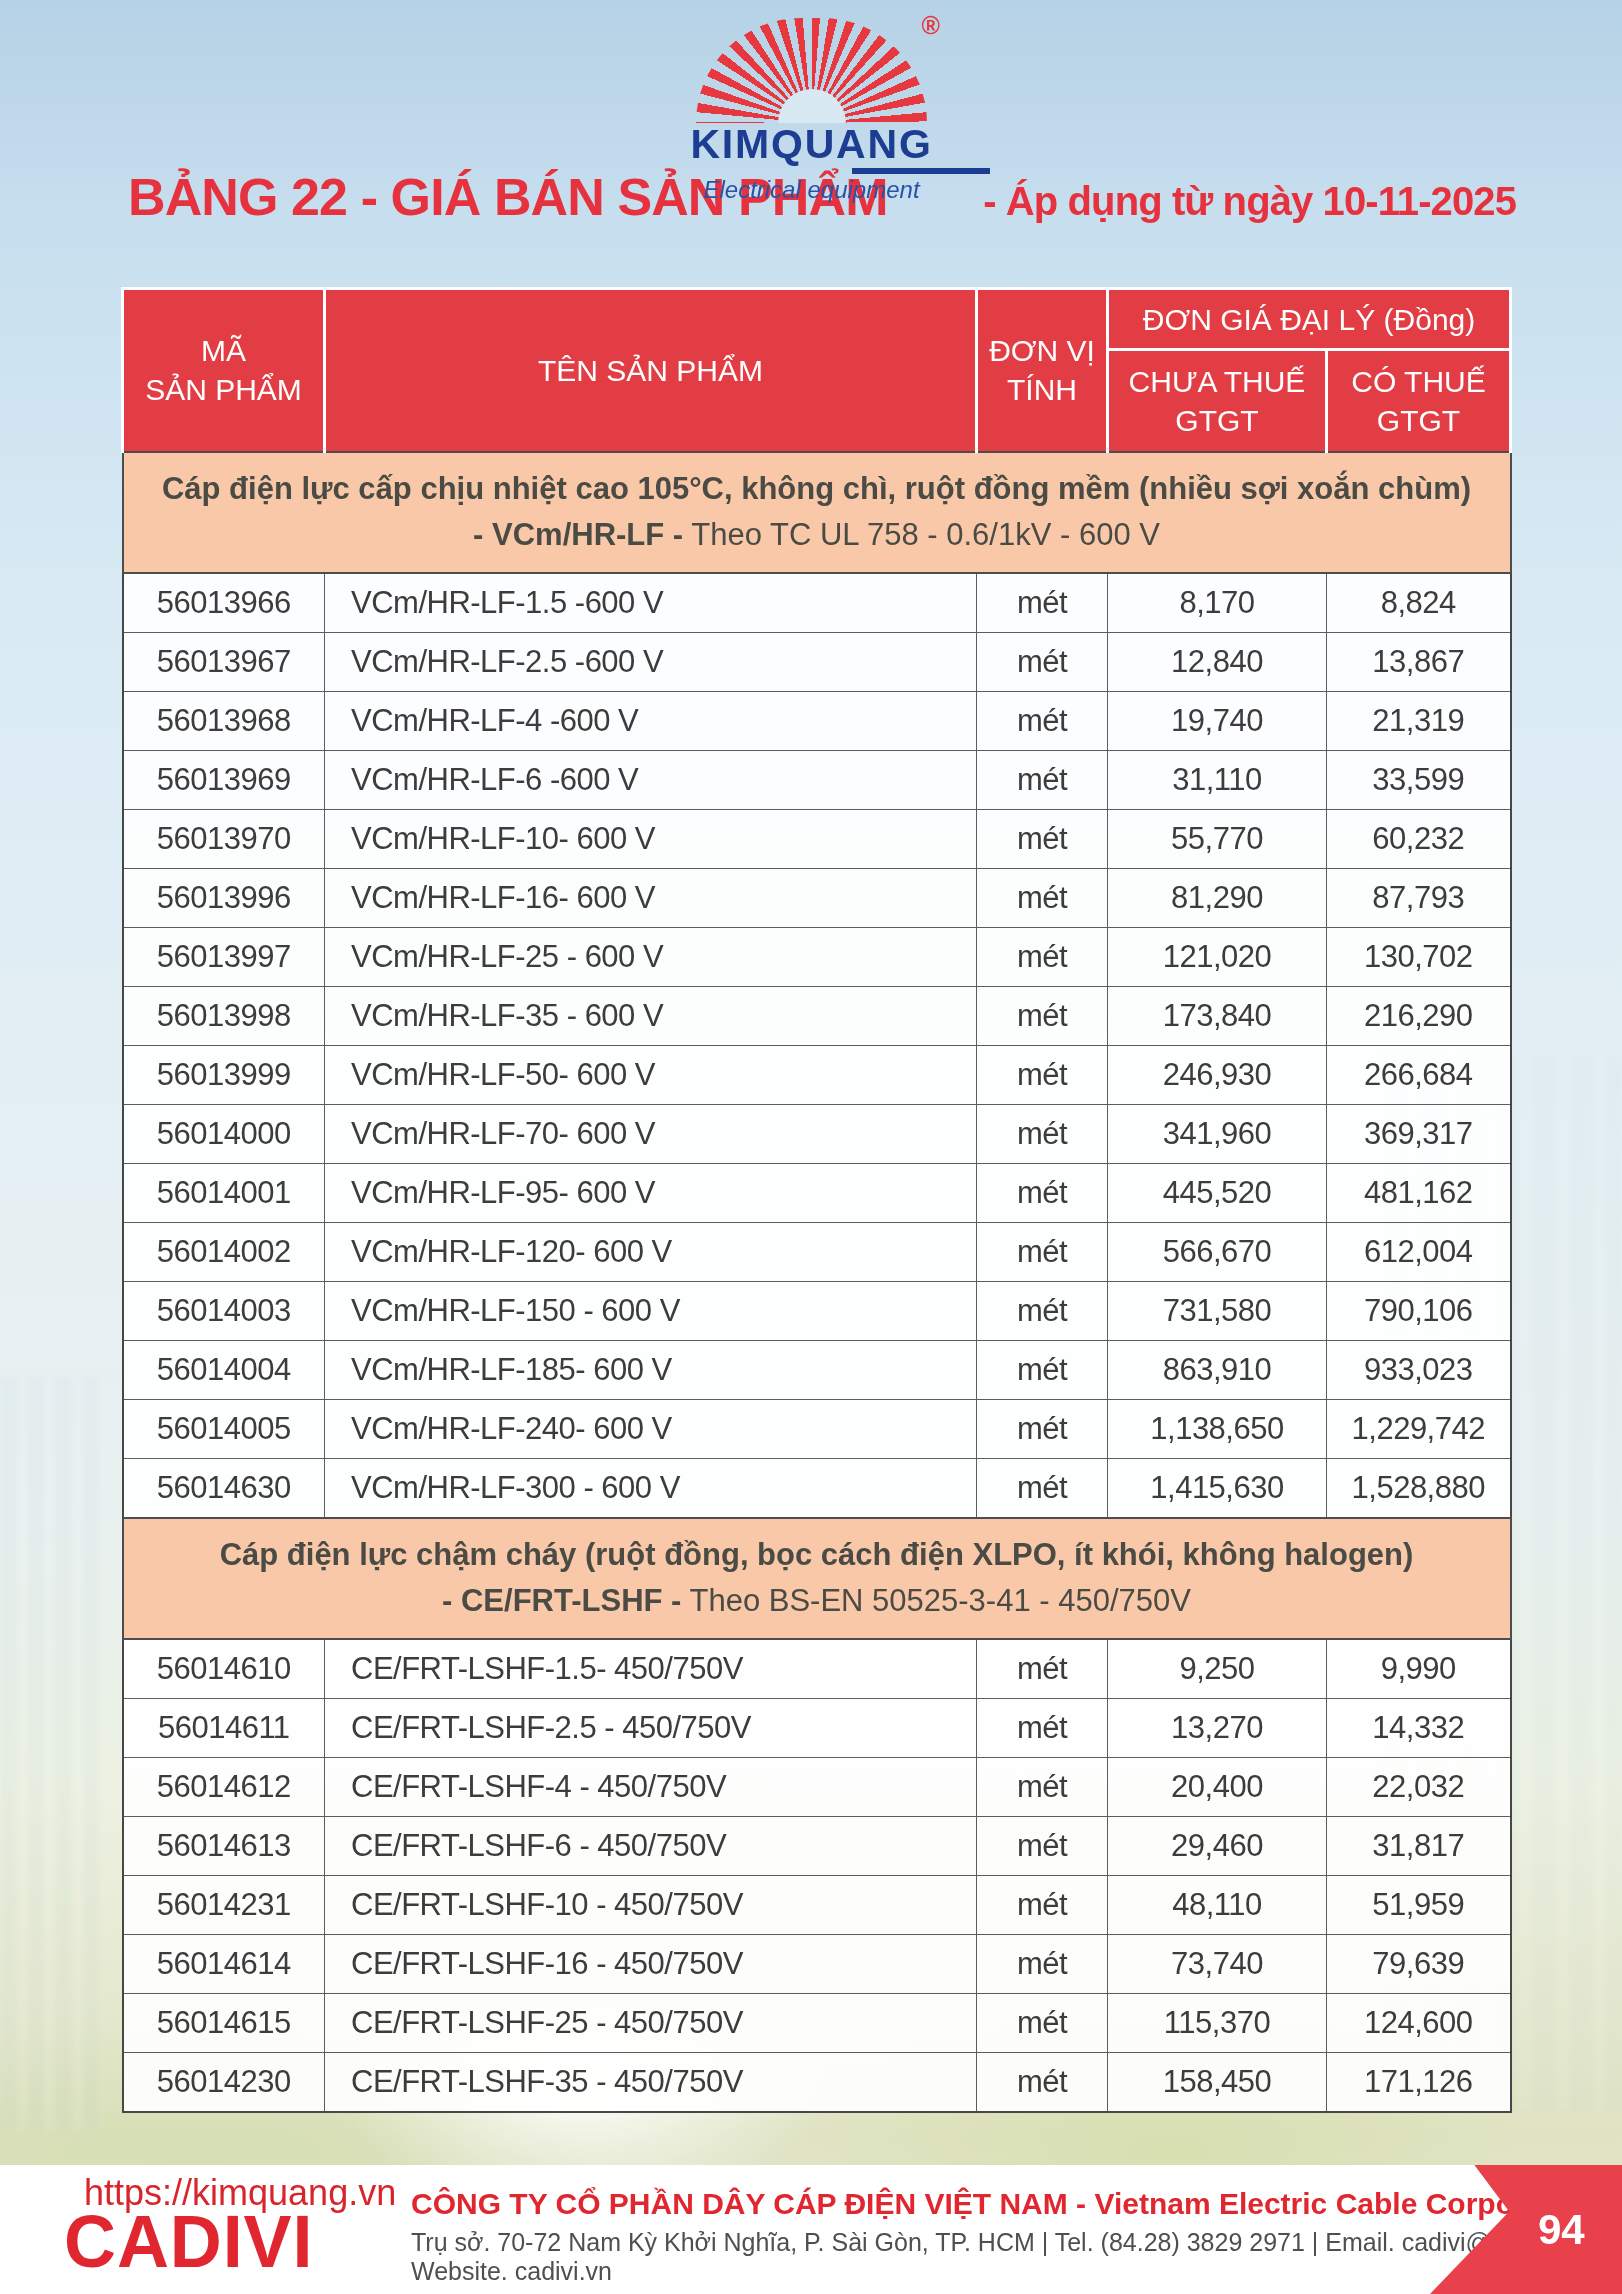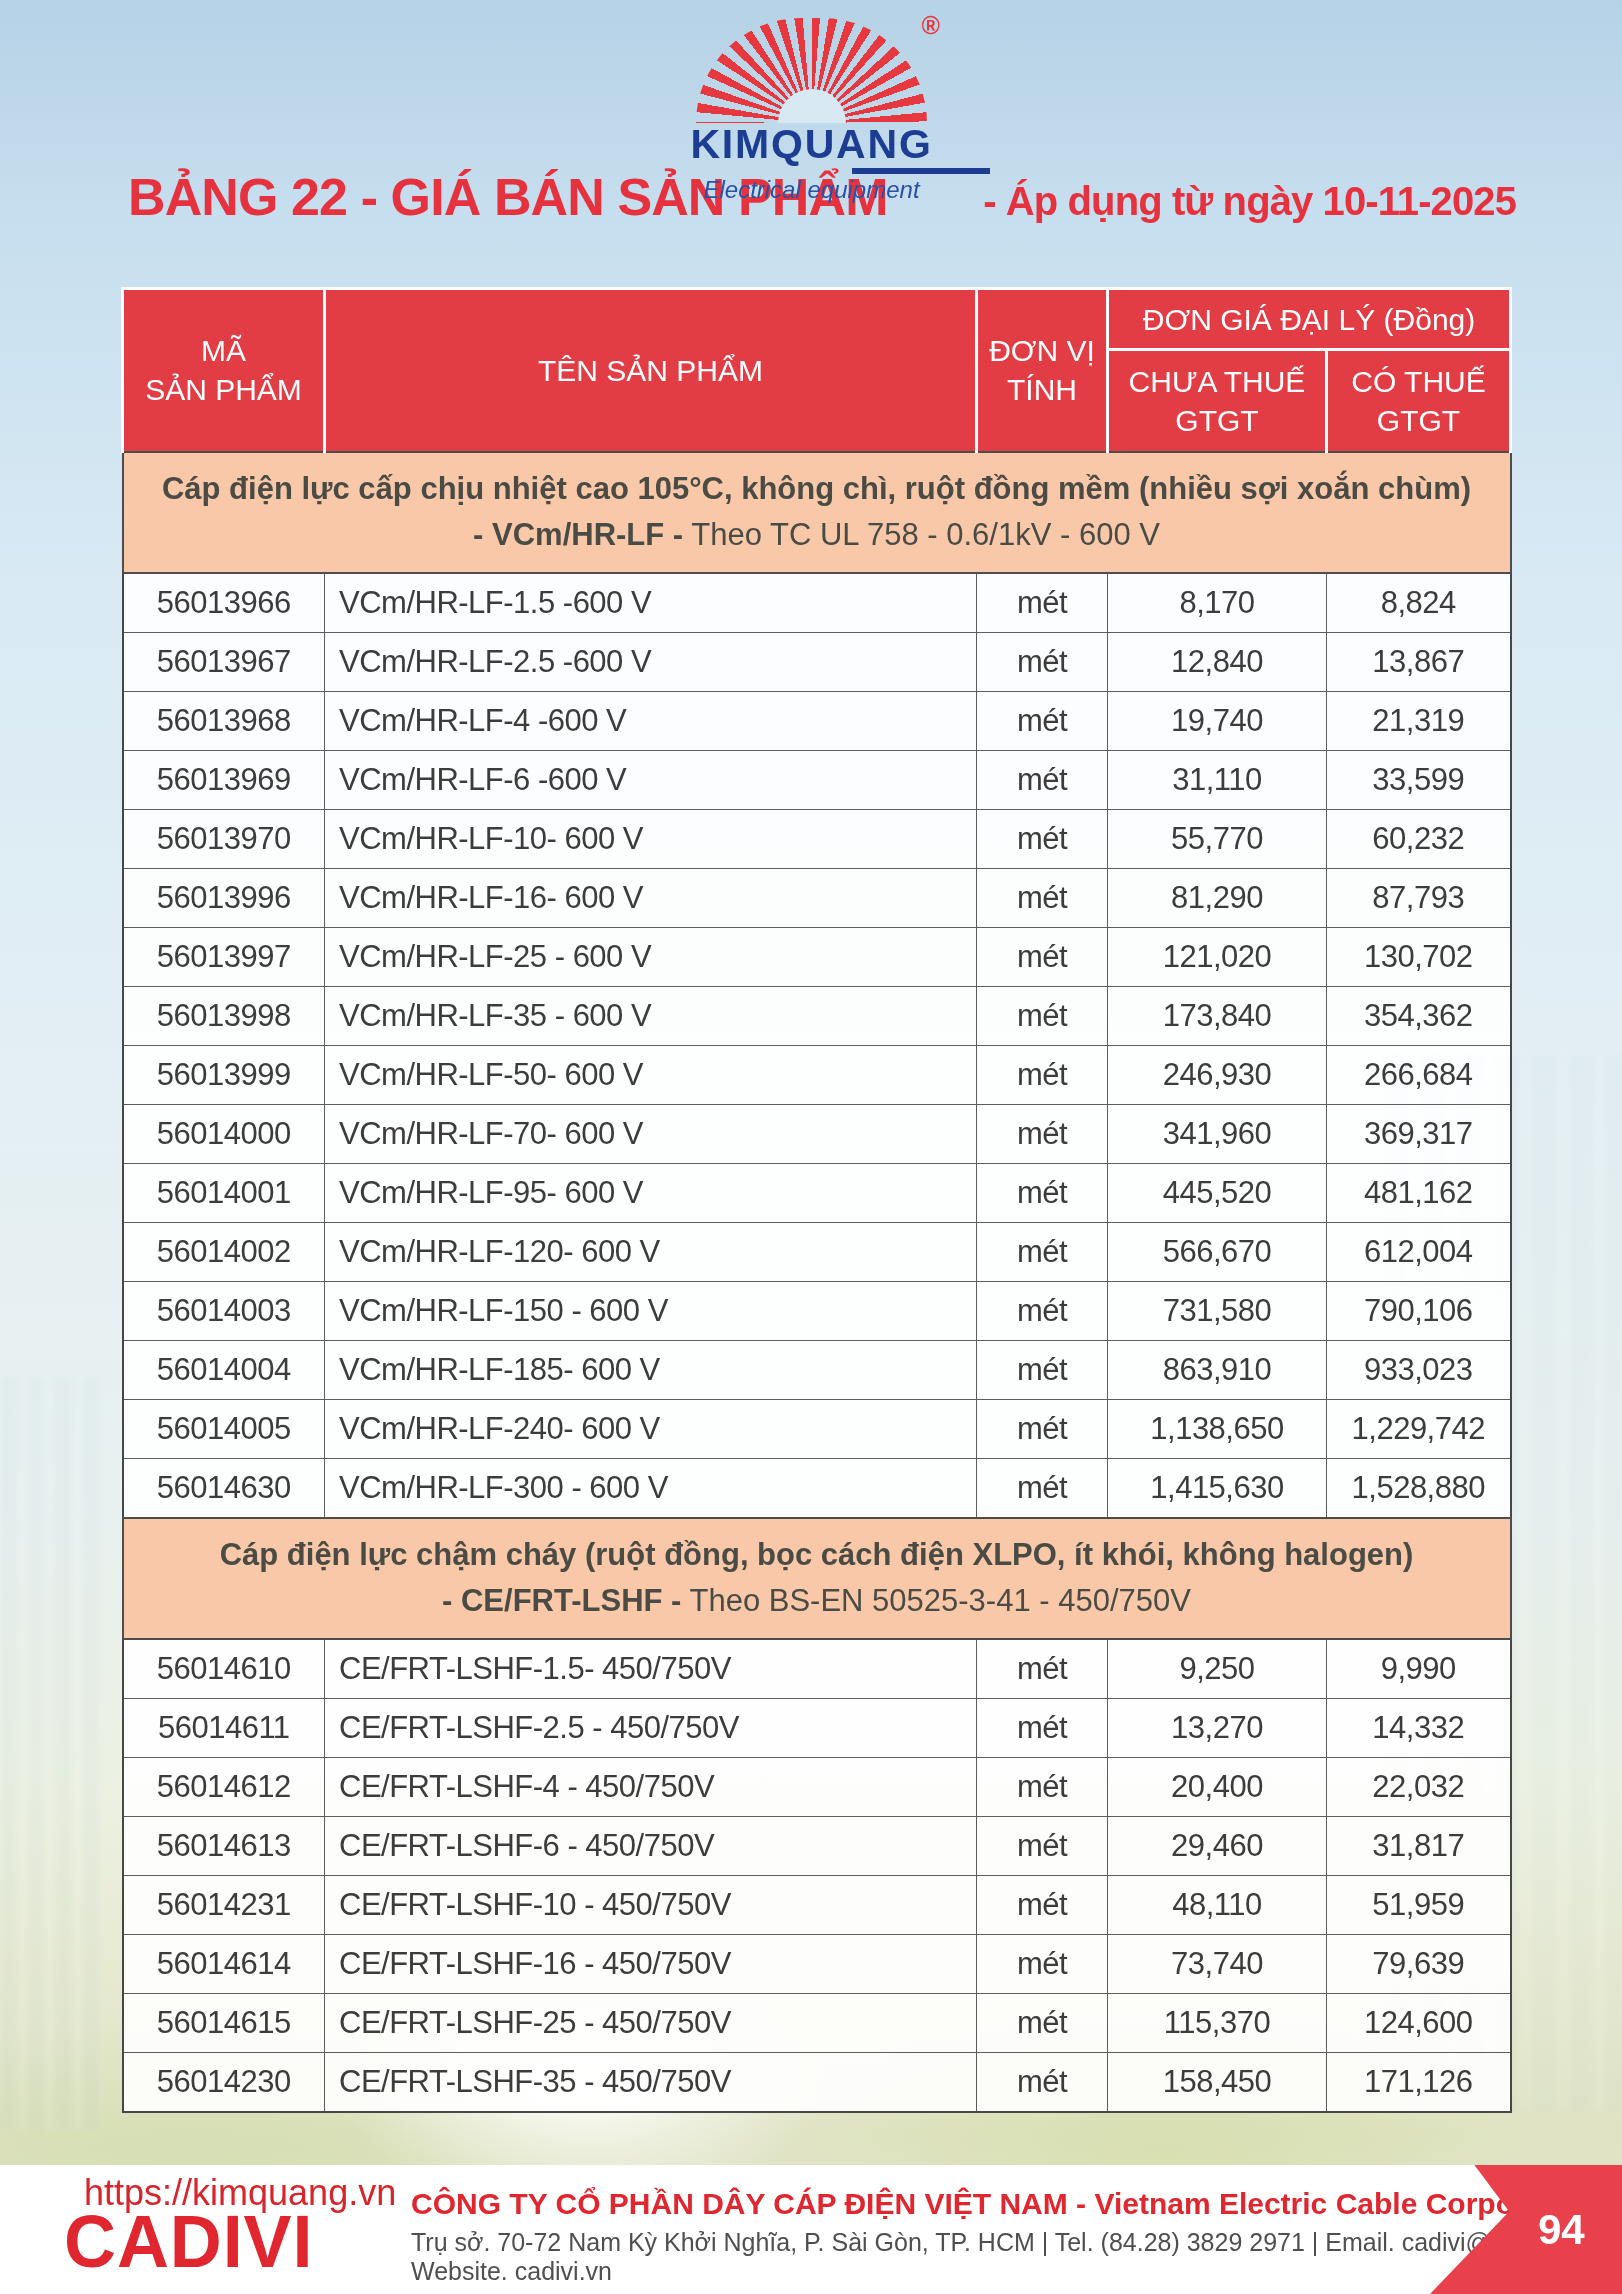--- a/index.html
+++ b/index.html
@@ -54,21 +54,21 @@
   tr.h2 th{height:92px;}
 
   td.section{background:#f8c8a8;color:#4b4b45;text-align:center;font-size:31px;line-height:1.5;
     border:2.8px solid #4d4d4d;padding:13px 24px;height:70px;}
   td.section .l1{font-weight:bold;}
   td.section .l2 b{font-weight:bold;margin-top:6px;}
   td.section .l2 span{font-weight:normal;}
 
   tr.data td{background:rgba(255,255,255,.9);color:#3c3c3c;font-size:31px;height:56px;
     border:1.8px solid #5c5c5c;text-align:center;letter-spacing:-0.5px;}
-  tr.data td.name{text-align:left;padding-left:14px;}
+  tr.data td.name{text-align:left;padding-left:26px;}
   tbody.rows{border:2.8px solid #474747;}
 
   
   .footer{position:absolute;left:0;top:2165px;width:1623px;height:129px;background:#ffffff;}
   .f-url{position:absolute;left:84px;top:7.3px;color:#d8252c;font-size:36px;letter-spacing:0;}
   .cadivi{position:absolute;left:64px;top:40px;color:#e02730;font-weight:bold;font-size:72px;
     letter-spacing:0.9px;transform:scaleY(1.02);line-height:1;}
   .f-info{position:absolute;left:411px;top:20px;}
   .f-company{color:#e02730;font-weight:bold;font-size:30px;line-height:1.25;}
   .f-address{color:#4f4f4f;font-size:25px;margin-top:5.5px;}
@@ -199,21 +199,21 @@
           <td class="unit">mét</td>
           <td class="ex">121,020</td>
           <td class="inc">130,702</td>
         </tr>
 
         <tr class="data">
           <td class="code">56013998</td>
           <td class="name">VCm/HR-LF-35 - 600 V</td>
           <td class="unit">mét</td>
           <td class="ex">173,840</td>
-          <td class="inc">354,362</td>
+          <td class="inc">216,290</td>
         </tr>
 
         <tr class="data">
           <td class="code">56013999</td>
           <td class="name">VCm/HR-LF-50- 600 V</td>
           <td class="unit">mét</td>
           <td class="ex">246,930</td>
           <td class="inc">266,684</td>
         </tr>
 

